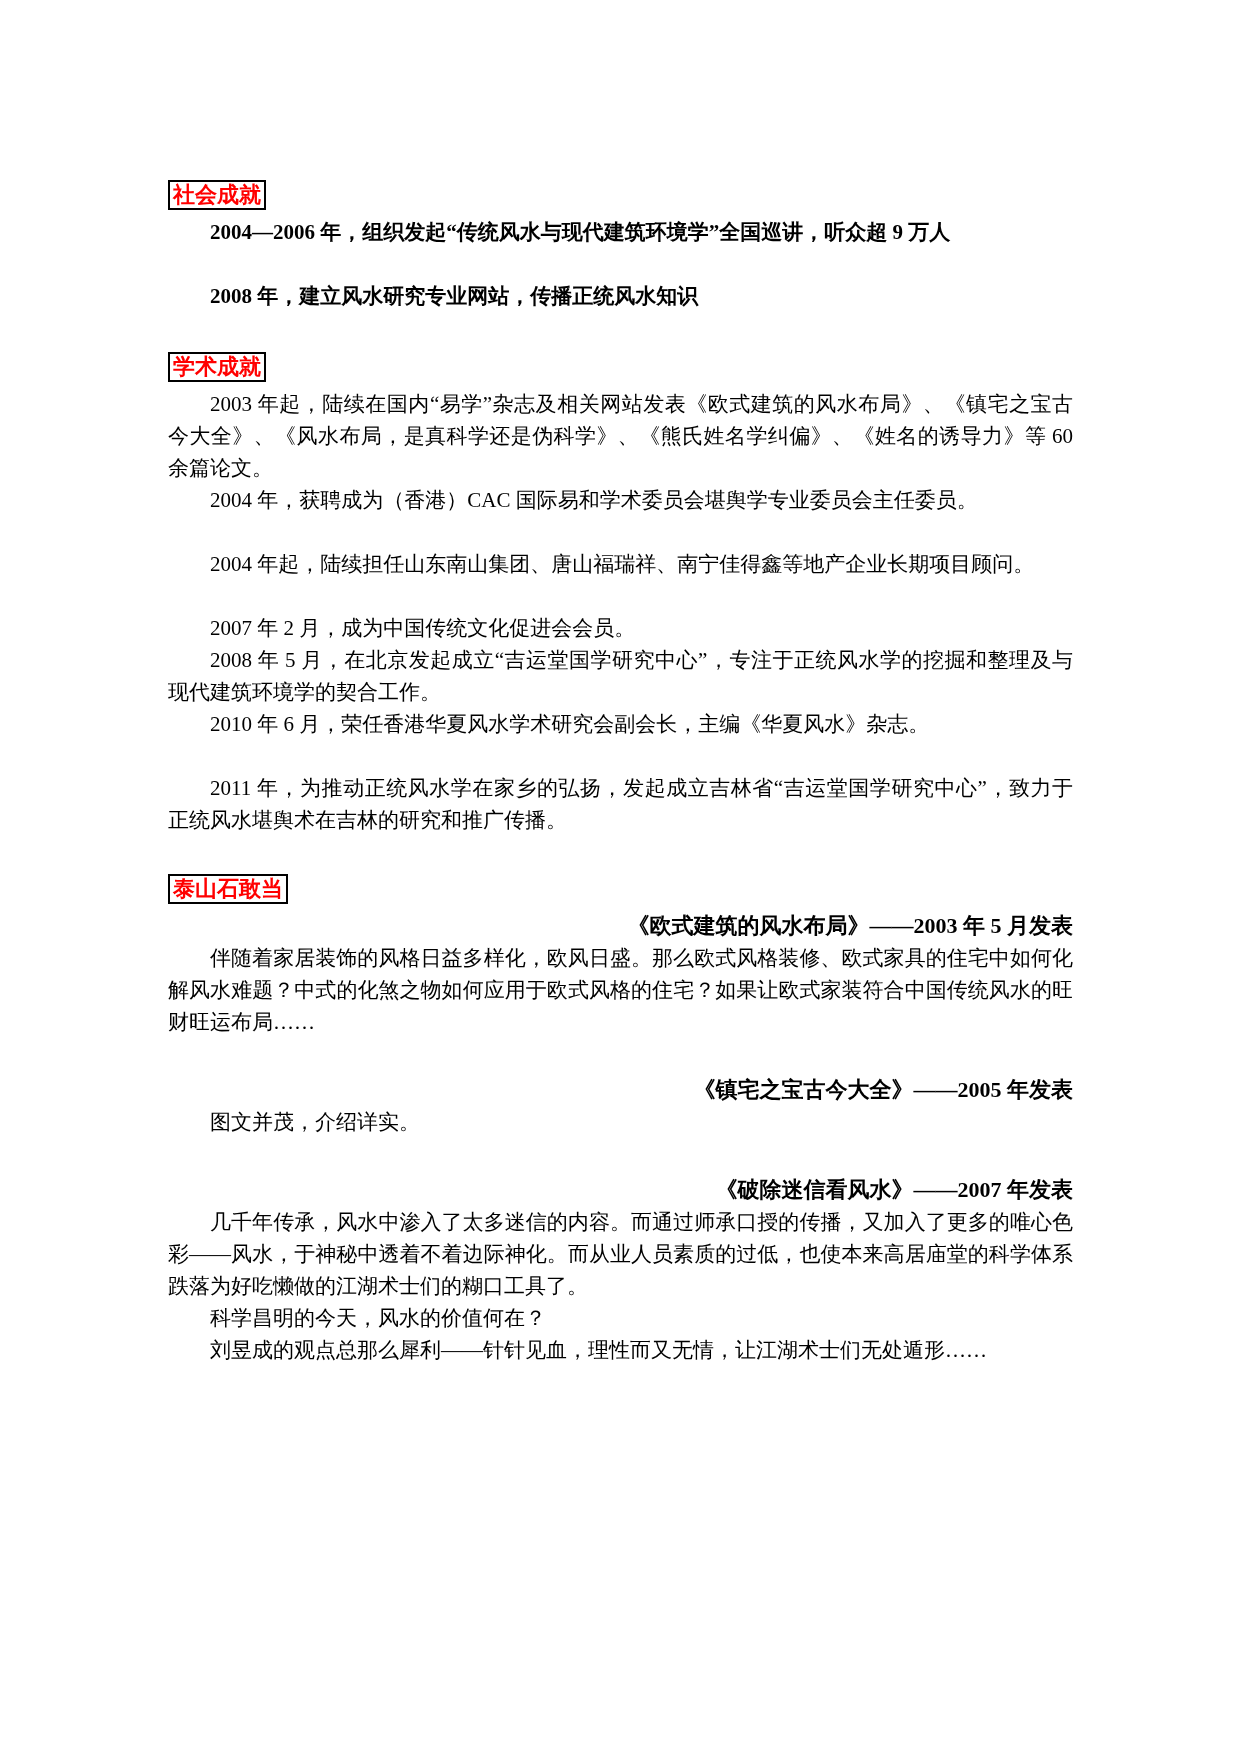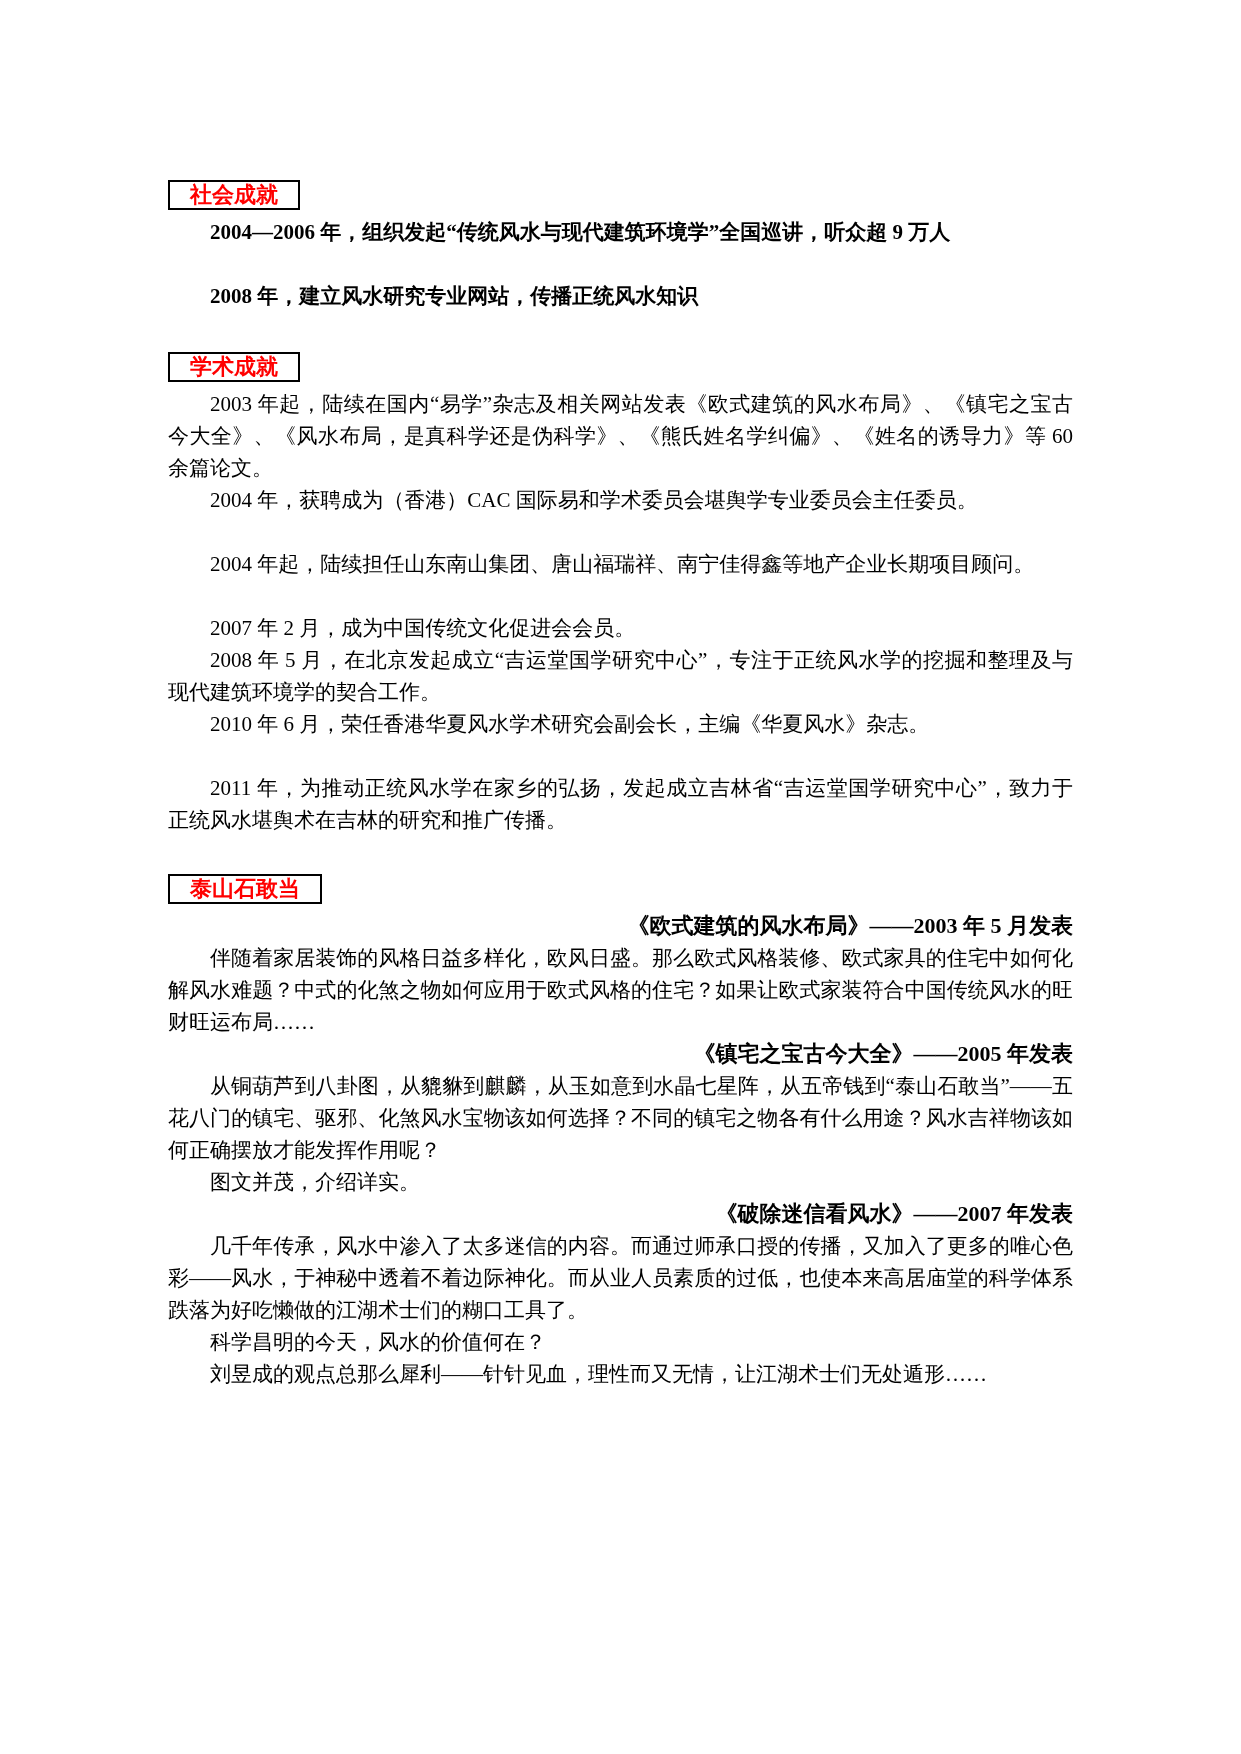--- a/index.html
+++ b/index.html
@@ -24,38 +24,38 @@
   .heading-row {
     line-height: 30px;
   }
   .heading-box {
     display: inline-block;
     border: 2px solid #000000;
     color: #ff0000;
     font-weight: bold;
     font-size: 22px;
     line-height: 26px;
-    padding: 0 20px;
+    padding: 0 3px;
     margin: 0;
   }
   .sec2 { margin-top: 40px; }
   .sec3 { margin-top: 38px; }
   .heading-row { margin-bottom: 6px; }
   p {
     margin: 0;
     text-align: justify;
   }
   .indent { text-indent: 42px; }
   .b { font-weight: bold; }
   .book-title {
     font-weight: bold;
     font-size: 22px;
     text-align: right;
   }
-  .book + .book { }
+  .book + .book { margin-top: 36px; }
   .gap { height: 32px; }
 </style>
 </head>
 <body>
 
 <div class="page">
 
   <div class="section">
     <div class="heading-row">
       <span class="heading-box">
@@ -92,21 +92,20 @@
       </span>
     </div>
 
     <div class="book">
       <p class="book-title">《欧式建筑的风水布局》——2003 年 5 月发表</p>
       <p class="indent">伴随着家居装饰的风格日益多样化，欧风日盛。那么欧式风格装修、欧式家具的住宅中如何化解风水难题？中式的化煞之物如何应用于欧式风格的住宅？如果让欧式家装符合中国传统风水的旺财旺运布局……</p>
     </div>
 
     <div class="book">
       <p class="book-title">《镇宅之宝古今大全》——2005 年发表</p>
-      <p class="indent">从铜葫芦到八卦图，从貔貅到麒麟，从玉如意到水晶七星阵，从五帝钱到“泰山石敢当”——五花八门的镇宅、驱邪、化煞风水宝物该如何选择？不同的镇宅之物各有什么用途？风水吉祥物该如何正确摆放才能发挥作用呢？</p>
       <p class="indent">图文并茂，介绍详实。</p>
     </div>
 
     <div class="book">
       <p class="book-title">《破除迷信看风水》——2007 年发表</p>
       <p class="indent">几千年传承，风水中渗入了太多迷信的内容。而通过师承口授的传播，又加入了更多的唯心色彩——风水，于神秘中透着不着边际神化。而从业人员素质的过低，也使本来高居庙堂的科学体系跌落为好吃懒做的江湖术士们的糊口工具了。</p>
       <p class="indent">科学昌明的今天，风水的价值何在？</p>
       <p class="indent">刘昱成的观点总那么犀利——针针见血，理性而又无情，让江湖术士们无处遁形……</p>
     </div>
   </div>

